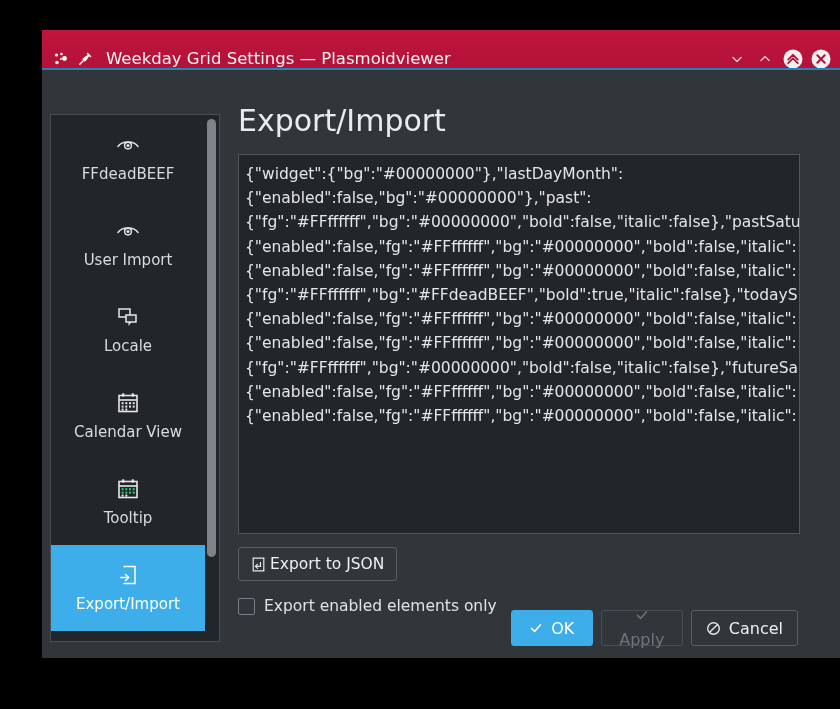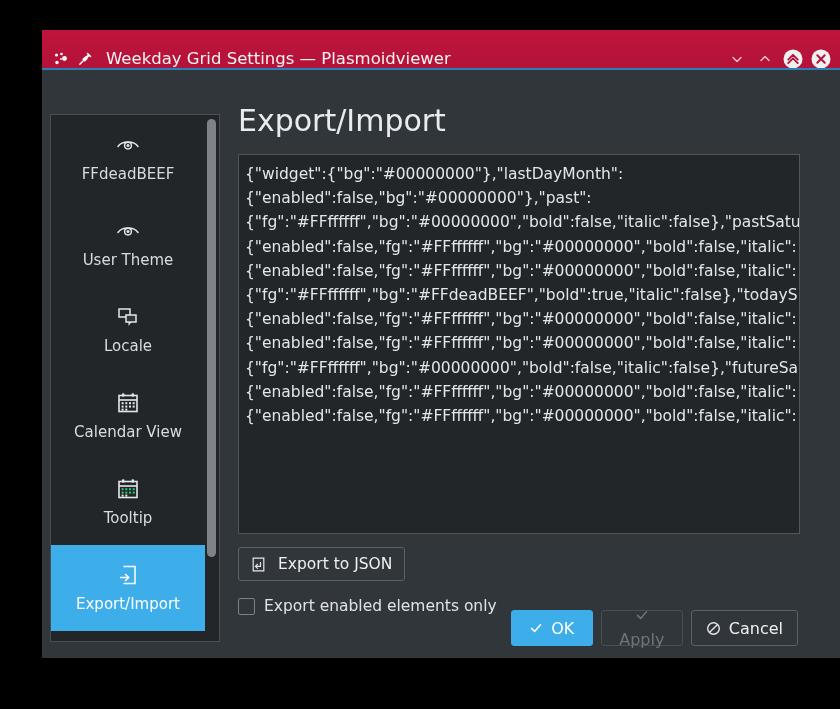--- a/index.html
+++ b/index.html
@@ -152,21 +152,21 @@
   .btn {
     background: #31363b;
     border: 1px solid #5c6166;
     border-radius: 3px;
     color: #eff0f1;
     font-size: 15.5px;
     height: 34px;
     padding: 8px 12px;
     display: inline-flex;
     align-items: center;
-    gap: 12px;
+    gap: 4px;
     box-sizing: border-box;
   }
   .btn .bi { display: flex; align-items: center; }
 
   #checkrow {
     display: flex;
     align-items: center;
     gap: 9px;
     margin-top: 16px;
   }
@@ -285,21 +285,21 @@
         </div>
 
         <div class="side-item">
           <span class="side-icon">
             <svg width="24" height="16" viewBox="0 0 24 16">
               <path d="M2 9.5 C6 3.5, 18 3.5, 22 9.5" stroke="#e4e7ea" stroke-width="1.5" fill="none" stroke-linecap="round"></path>
               <circle cx="12" cy="8.6" r="3.4" fill="none" stroke="#e4e7ea" stroke-width="1.4"></circle>
               <circle cx="12" cy="8.6" r="1.5" fill="#e4e7ea"></circle>
             </svg>
           </span>
-          <span>User Theme</span>
+          <span>User Import</span>
         </div>
 
         <div class="side-item">
           <span class="side-icon">
             <svg width="24" height="22" viewBox="0 0 24 22">
               <rect x="3" y="3" width="11" height="8" fill="none" stroke="#e4e7ea" stroke-width="1.5"></rect>
               <rect x="10" y="9" width="10" height="7" fill="#31363b" stroke="#e4e7ea" stroke-width="1.5"></rect>
               <path d="M12.5 16 L12.5 20 L15.5 16 Z" fill="#e4e7ea"></path>
             </svg>
           </span>

